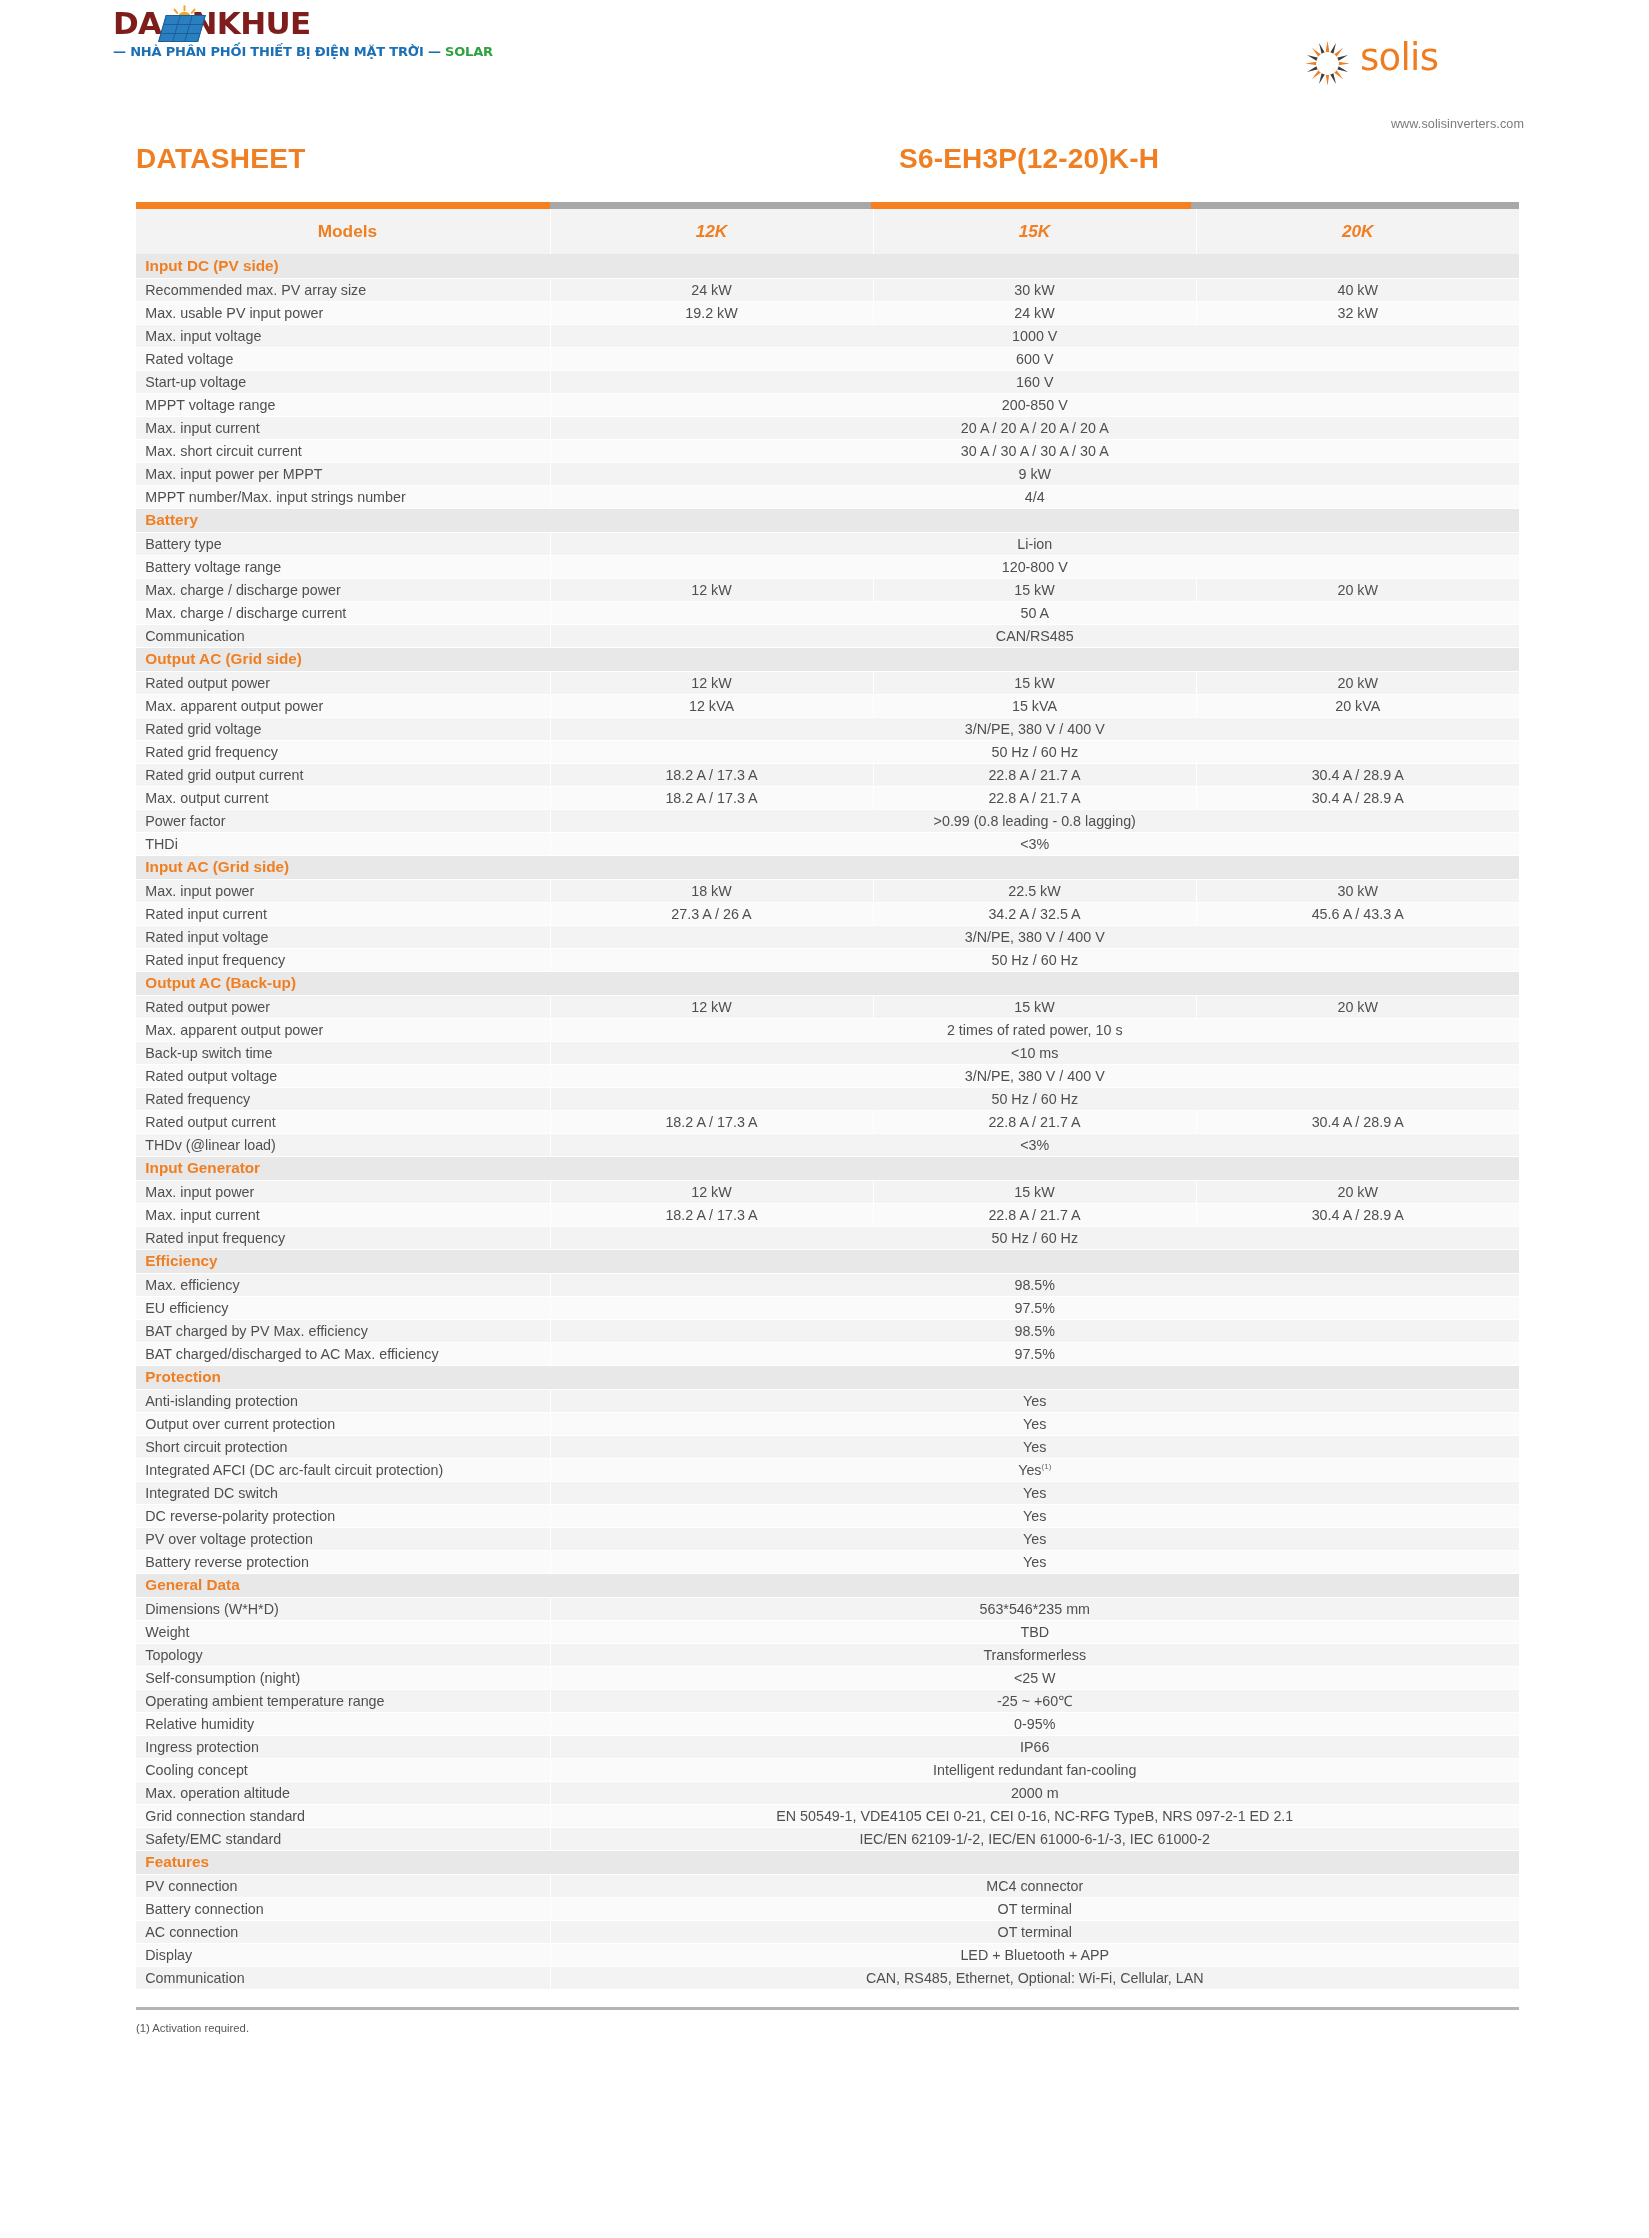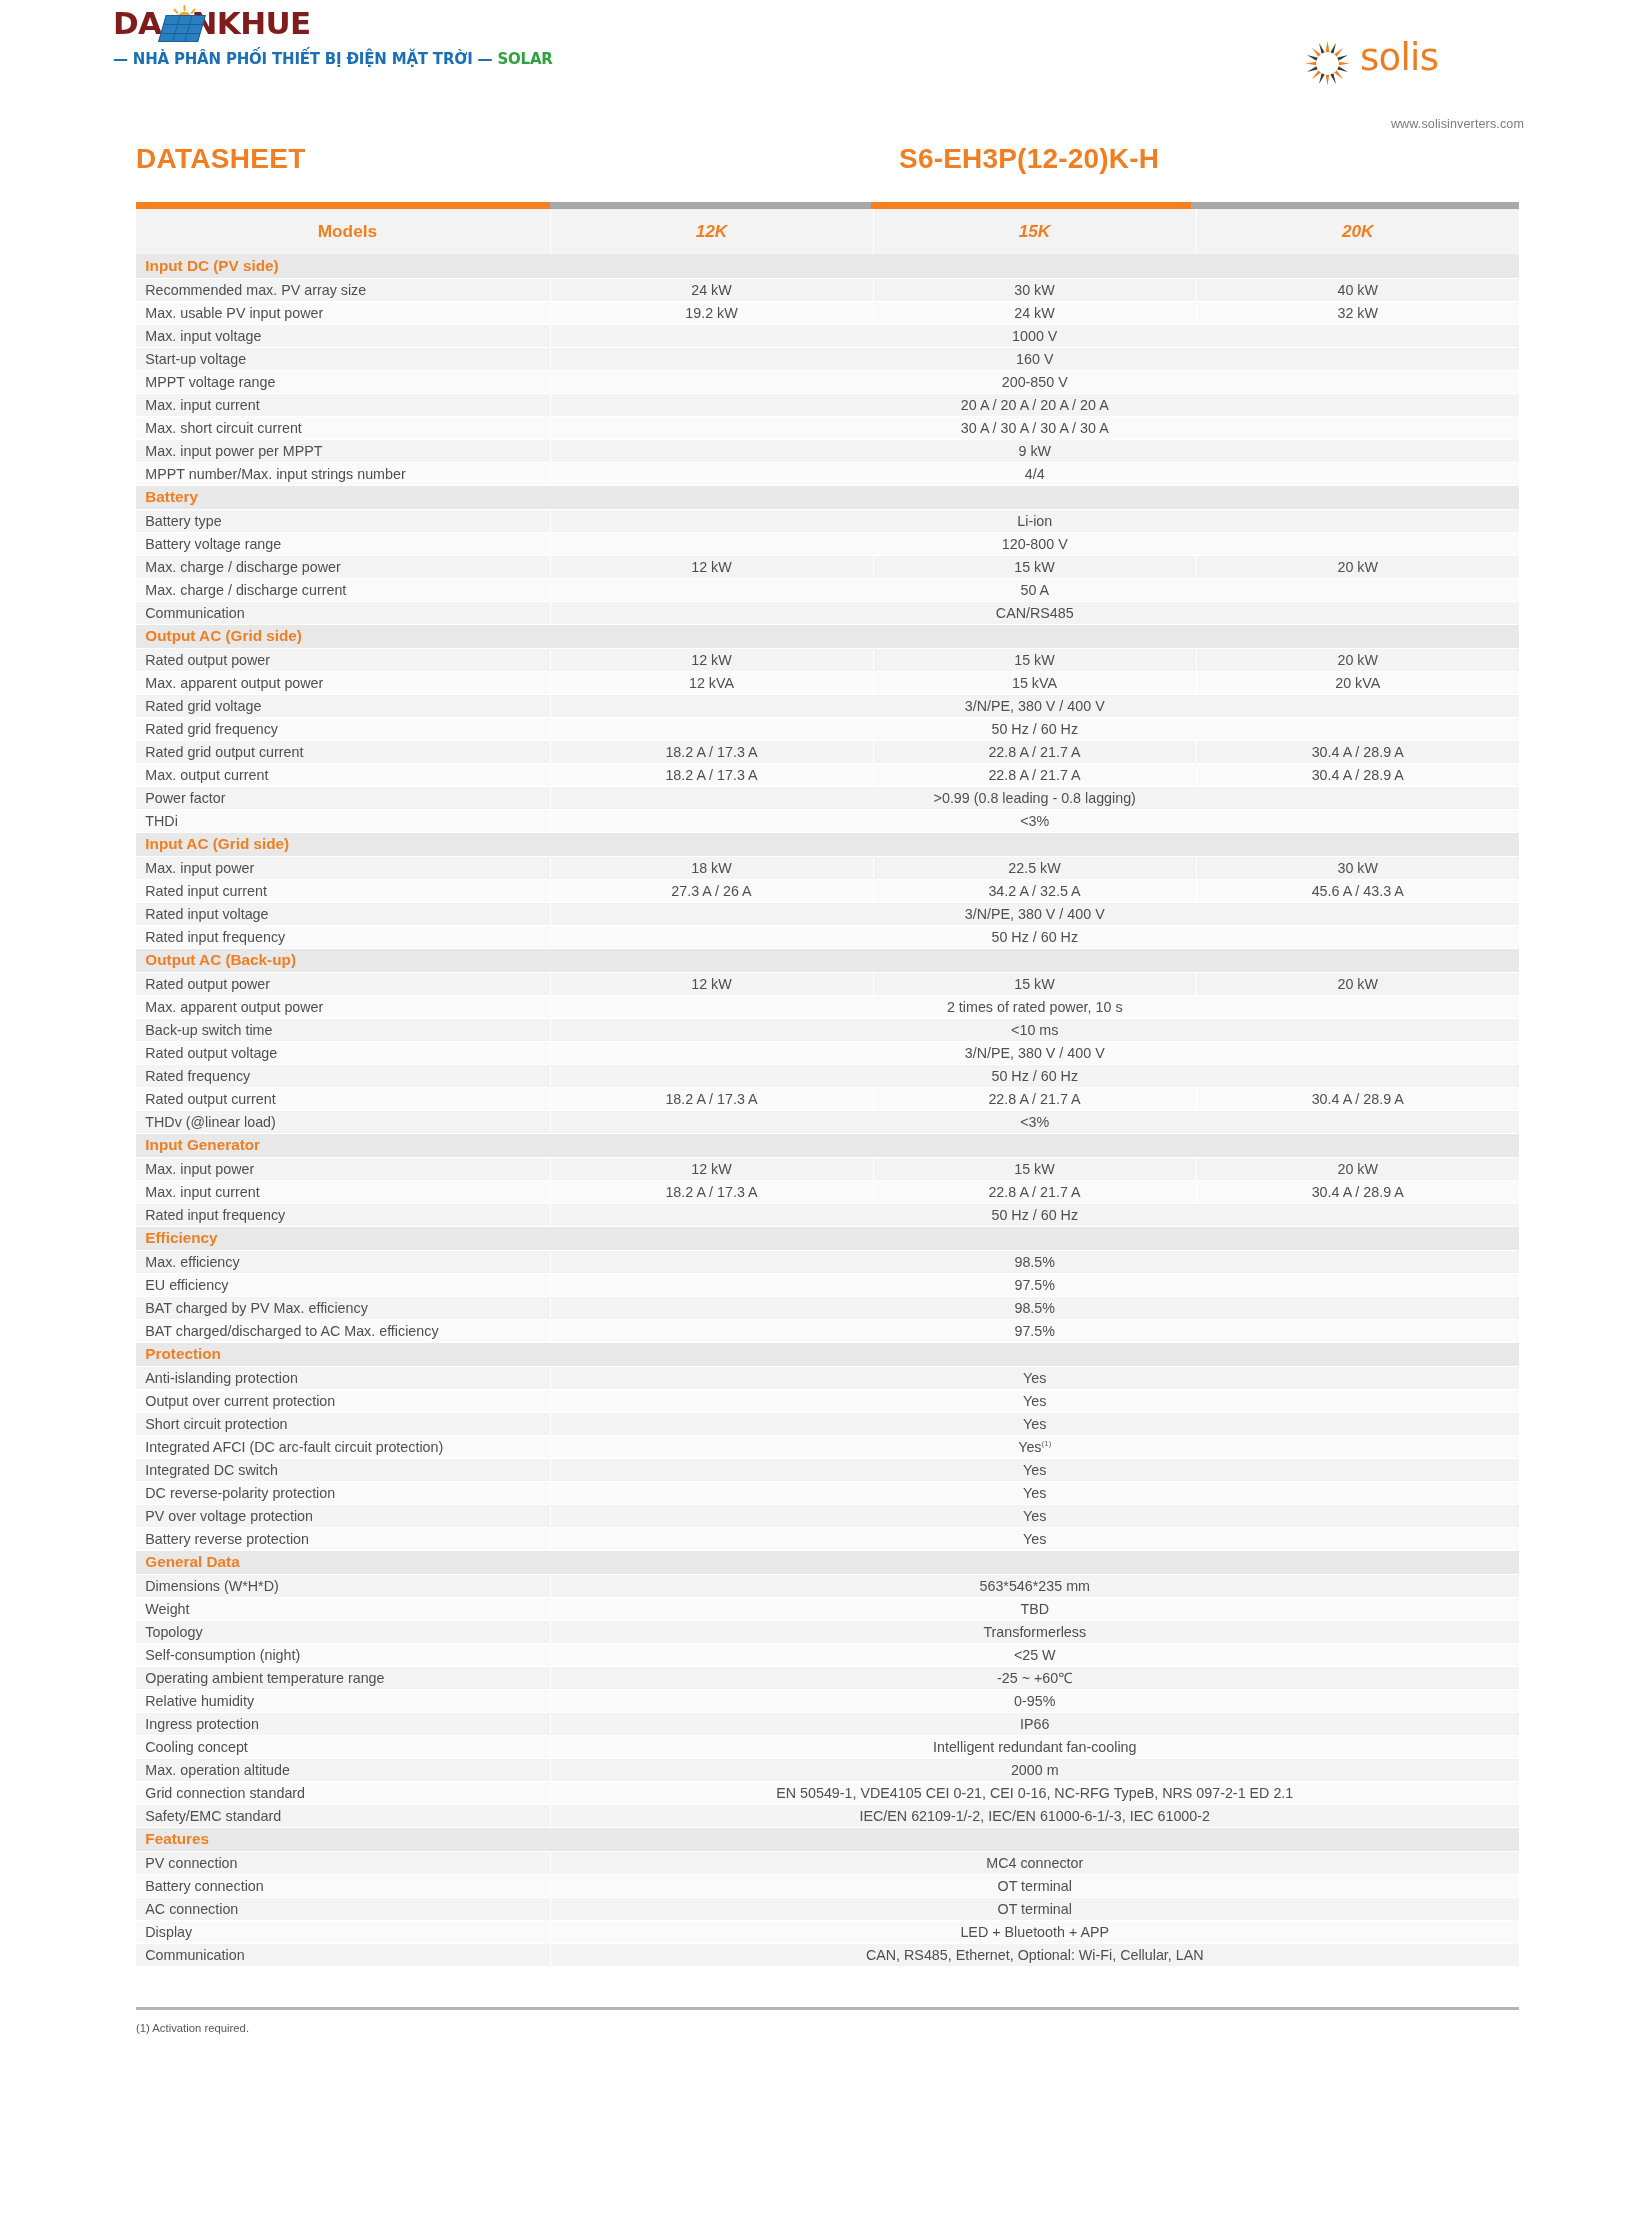--- a/index.html
+++ b/index.html
@@ -25,25 +25,25 @@
     font-weight: bold;
     font-size: 31px;
     letter-spacing: -0.7px;
     color: #7f1d1d;
     line-height: 33px;
     white-space: nowrap;
   }
   .brand-logo .bl-tag {
     font-family: "DejaVu Sans", sans-serif;
     font-weight: bold;
-    font-size: 15px;
+    font-size: 13px;
     color: #1b6fb5;
     letter-spacing: -0.2px;
     white-space: nowrap;
-    margin-top: 10px;
+    margin-top: 4px;
   }
   .brand-logo .bl-tag .bl-solar { color: #2fa141; }
   .brand-logo .bl-sun {
     position: absolute;
     left: 56px; top: -1.3px;
     width: 31px; height: 22.6px;
   }
   .brand-logo .bl-panel {
     position: absolute;
     left: 49px; top: 8.6px;
@@ -281,20 +281,24 @@
         <tr class="row-alt">
           <td>Max. usable PV input power</td>
           <td class="v">19.2 kW</td>
           <td class="v">24 kW</td>
           <td class="v">32 kW</td>
         </tr>
         <tr>
           <td>Max. input voltage</td>
           <td class="v" colspan="3"><span>1000 V</span></td>
         </tr>
+        <tr class="row-alt">
+          <td>Rated voltage</td>
+          <td class="v" colspan="3"><span>600 V</span></td>
+        </tr>
         <tr>
           <td>Start-up voltage</td>
           <td class="v" colspan="3"><span>160 V</span></td>
         </tr>
         <tr class="row-alt">
           <td>MPPT voltage range</td>
           <td class="v" colspan="3"><span>200-850 V</span></td>
         </tr>
         <tr>
           <td>Max. input current</td>

